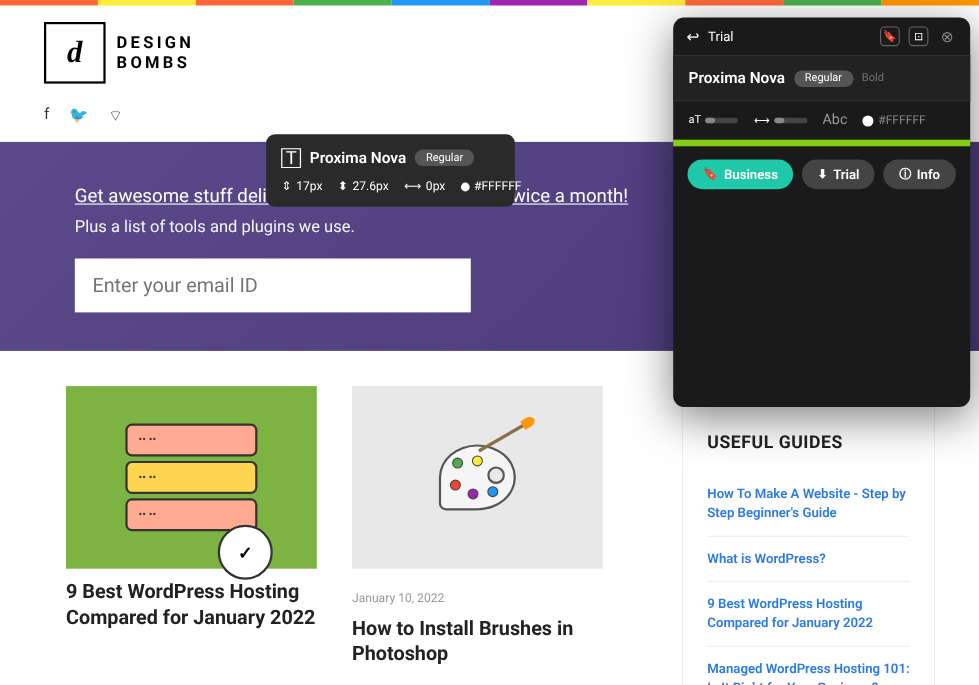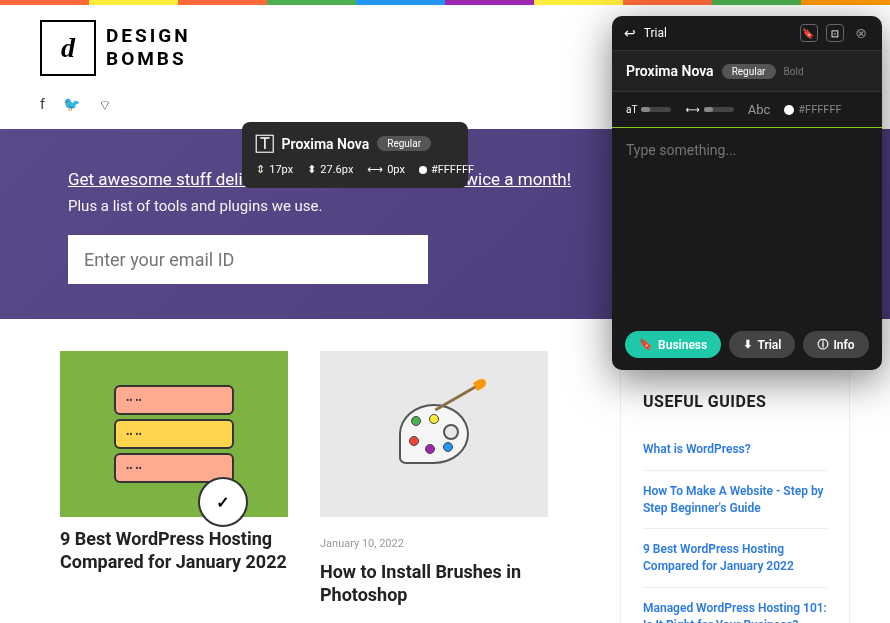--- a/index.html
+++ b/index.html
@@ -2,21 +2,21 @@
 <html><head>
 <meta charset="utf-8">
 <style>
 *{margin:0;padding:0;box-sizing:border-box;font-family:-apple-system,BlinkMacSystemFont,"Segoe UI",Roboto,sans-serif}
 body{width:890px;height:623px;overflow:hidden;background:#fff;position:relative}
 .rainbow-bar{height:5px;display:flex}
 .rainbow-bar span{flex:1}
 .logo-row{padding:15px 40px 10px;display:flex;align-items:center}
 .logo{display:flex;align-items:center;gap:10px}
 .logo-box{width:56px;height:56px;border:2px solid #000;display:flex;align-items:center;justify-content:center;font-family:Georgia,serif;font-style:italic;font-size:28px;font-weight:bold}
-.logo-text{font-size:19px;font-weight:700;letter-spacing:3px;line-height:1.2}
+.logo-text{font-size:15px;font-weight:700;letter-spacing:3px;line-height:1.2}
 .social-nav-row{padding:10px 40px 15px;display:flex;align-items:center;justify-content:space-between}
 .social{display:flex;gap:18px;color:#333}
 .social span{font-size:14px;cursor:pointer}
 .nav{display:flex;gap:30px}
 .nav-item{font-size:12px;font-weight:600;letter-spacing:1px;color:#555;cursor:pointer}
 .hero{background:linear-gradient(135deg,#5a4a8a 0%,#4a3a7a 100%);padding:40px 68px 35px;position:relative;overflow:hidden}
 .hero-bg{position:absolute;right:60px;top:20px;width:200px;height:200px}
 .ball{position:absolute;right:20px;top:60px;width:140px;height:140px;border-radius:50%;background:radial-gradient(circle at 35% 35%,#fff 0%,#eee 40%,#ccc 100%)}
 .wick{position:absolute;right:110px;top:20px;width:3px;height:50px;background:#8b4513;transform:rotate(30deg)}
 .spark{position:absolute;right:150px;top:100px;color:#ff6600;font-size:20px}
@@ -62,21 +62,21 @@
 .insp-head{display:flex;align-items:center;padding:8px 12px;gap:8px}
 .back-arrow{font-size:14px;cursor:pointer}
 .back-text{font-size:12px;flex:1}
 .head-icons{display:flex;gap:8px}
 .head-icon{width:18px;height:18px;border:1px solid #666;border-radius:4px;display:flex;align-items:center;justify-content:center;font-size:10px;cursor:pointer}
 .close-x{width:18px;height:18px;display:flex;align-items:center;justify-content:center;cursor:pointer;color:#888;font-size:14px}
 .insp-font-row{padding:12px 14px;display:flex;align-items:center;gap:8px;background:#222;border-top:1px solid #333;border-bottom:1px solid #333}
 .insp-font-name{font-size:14px;font-weight:600}
 .weight-pill{background:#555;border-radius:10px;padding:2px 10px;font-size:10px}
 .weight-inactive{color:#777;font-size:10px}
-.insp-metrics{display:flex;gap:14px;padding:10px 14px;align-items:center;border-bottom:1px solid #84cc16}
+.insp-metrics{display:flex;gap:14px;padding:10px 14px;align-items:center;border-bottom:6px solid #84cc16}
 .metric-ctl{display:flex;align-items:center;gap:4px}
 .slider{width:30px;height:5px;background:#444;border-radius:3px;position:relative}
 .slider::before{content:"";position:absolute;left:0;width:30%;height:5px;background:#888;border-radius:3px}
 .abc{font-size:13px;color:#999}
 .color-swatch{display:flex;align-items:center;gap:4px;font-size:11px;color:#888}
 .swatch-dot{width:10px;height:10px;border-radius:50%;background:#fff}
 .type-area{flex:1;padding:12px 14px}
 .type-input{width:100%;background:transparent;border:none;color:#888;font-size:14px;outline:none}
 .insp-footer{padding:12px;display:flex;gap:8px;justify-content:center}
 .pill{border-radius:16px;padding:6px 14px;font-size:12px;font-weight:600;display:flex;align-items:center;gap:5px;cursor:pointer;border:none;color:#fff}
@@ -160,22 +160,22 @@
           <span class="dot" style="background:#2196f3;top:36px;left:42px"></span>
         </div>
       </div>
       <div class="post-date">January 10, 2022</div>
       <div class="post-title">How to Install Brushes in Photoshop</div>
     </div>
   </div>
   <div class="sidebar">
     <div class="sidebar-title">USEFUL GUIDES</div>
     <div class="guide-list">
+      <div class="guide-item">How To Make A Website - Step by Step Beginner's Guide</div>
       <div class="guide-item">What is WordPress?</div>
-      <div class="guide-item">How To Make A Website - Step by Step Beginner's Guide</div>
       <div class="guide-item">9 Best WordPress Hosting Compared for January 2022</div>
       <div class="guide-item">Managed WordPress Hosting 101: Is It Right for Your Business?</div>
     </div>
   </div>
 </div>
 
 <div class="font-tooltip">
   <div class="ft-row1">
     <span>🅃</span>
     <span class="ft-font">Proxima Nova</span>
@@ -214,23 +214,20 @@
       </div>
     <div class="metric-ctl">
         <span style="font-size:10px">⟷</span>
         <div class="slider"></div>
       </div>
     <span class="abc">Abc</span>
     <span class="color-swatch">
         <span class="swatch-dot"></span>
         <span>#FFFFFF</span>
       </span>
-  </div>
-  <div class="type-area">
-    <input class="type-input" placeholder="Type something..." style="">
   </div>
   <div class="insp-footer">
     <button class="pill pill-bookmark">
         <span class="pill-icon">🔖</span>
         <span>Business</span>
       </button>
     <button class="pill pill-trial">
         <span class="pill-icon">⬇</span>
         <span>Trial</span>
       </button>

